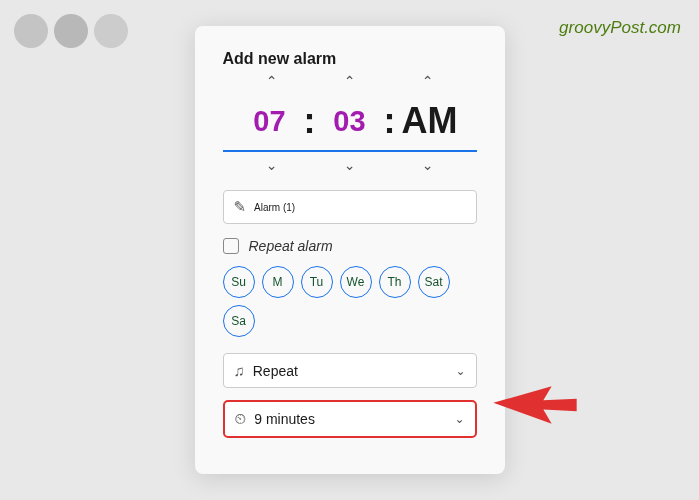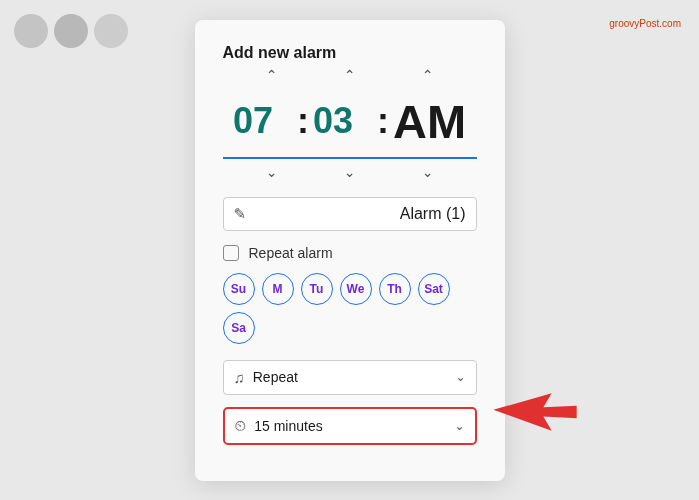--- a/index.html
+++ b/index.html
@@ -13,22 +13,23 @@
       align-items: center;
       justify-content: center;
       position: relative;
       overflow: hidden;
     }
 
     .watermark {
       position: absolute;
       top: 18px;
       right: 18px;
-      font-size: 10px;
-      color: #c2410c;
+      font-size: 17px;
+      color: #4d7c0f;
+      font-style: italic;
     }
 
     
     .bg-circles {
       position: absolute;
       top: 0;
       left: 0;
       width: 160px;
       height: 60px;
       display: flex;
@@ -91,36 +92,36 @@
       display: flex;
       align-items: center;
       justify-content: center;
       width: 100%;
       border-bottom: 2px solid #1a73e8;
       padding: 6px 0 8px 0;
       gap: 0;
     }
 
     .time-segment {
-      font-size: 36px;
+      font-size: 29px;
       font-weight: 700;
-      color: #0f766e;
+      color: #a21caf;
       min-width: 60px;
-      text-align: left;
+      text-align: center;
     }
 
     .time-colon {
       font-size: 36px;
       font-weight: 700;
       color: #1a1a1a;
       padding: 0 4px;
     }
 
     .time-ampm {
-      font-size: 47px;
+      font-size: 36px;
       font-weight: 700;
       color: #1a1a1a;
       min-width: 60px;
       text-align: center;
     }
 
     .time-down-row {
       display: flex;
       width: 100%;
       justify-content: space-around;
@@ -142,33 +143,33 @@
     .alarm-name-icon {
       font-size: 15px;
       color: #555;
       margin-right: 8px;
       flex-shrink: 0;
     }
 
     .alarm-name-input {
       border: none;
       outline: none;
-      font-size: 16px;
+      font-size: 10px;
       color: #1a1a1a;
       background: transparent;
       width: 100%;
-      text-align: right;
     }
 
     
     .repeat-row {
       display: flex;
       align-items: center;
       gap: 10px;
       margin-bottom: 12px;
+      font-style: italic;
     }
 
     .repeat-checkbox {
       width: 16px;
       height: 16px;
       border: 1.5px solid #888;
       border-radius: 3px;
       display: inline-block;
       flex-shrink: 0;
     }
@@ -185,23 +186,23 @@
       margin-bottom: 16px;
       flex-wrap: wrap;
     }
 
     .day-btn {
       width: 32px;
       height: 32px;
       border-radius: 50%;
       border: 1.5px solid #1a73e8;
       background: transparent;
-      color: #6d28d9;
+      color: #14532d;
       font-size: 12px;
-      font-weight: 700;
+      font-weight: 400;
       cursor: pointer;
       display: flex;
       align-items: center;
       justify-content: center;
     }
 
     
     .dropdown-row {
       display: flex;
       align-items: center;
@@ -308,21 +309,21 @@
   </div>
 
   <div class="dropdown-row">
     <span class="dropdown-icon">♫</span>
     <span class="dropdown-value">Repeat</span>
     <span class="dropdown-chevron">⌄</span>
   </div>
 
   <div class="dropdown-row highlighted" style="position:relative;">
     <span class="dropdown-icon" style="font-size:15px;">⏲</span>
-    <span class="dropdown-value">15 minutes</span>
+    <span class="dropdown-value">9 minutes</span>
     <span class="dropdown-chevron">⌄</span>
   </div>
 
   <div class="arrow-annotation">
     <svg class="arrow-svg" viewBox="0 0 120 60" xmlns="http://www.w3.org/2000/svg">
 
       <polygon points="10,25 80,5 70,22 110,20 110,35 70,33 80,50" fill="#e03030"></polygon>
     </svg>
   </div>
 </div>

